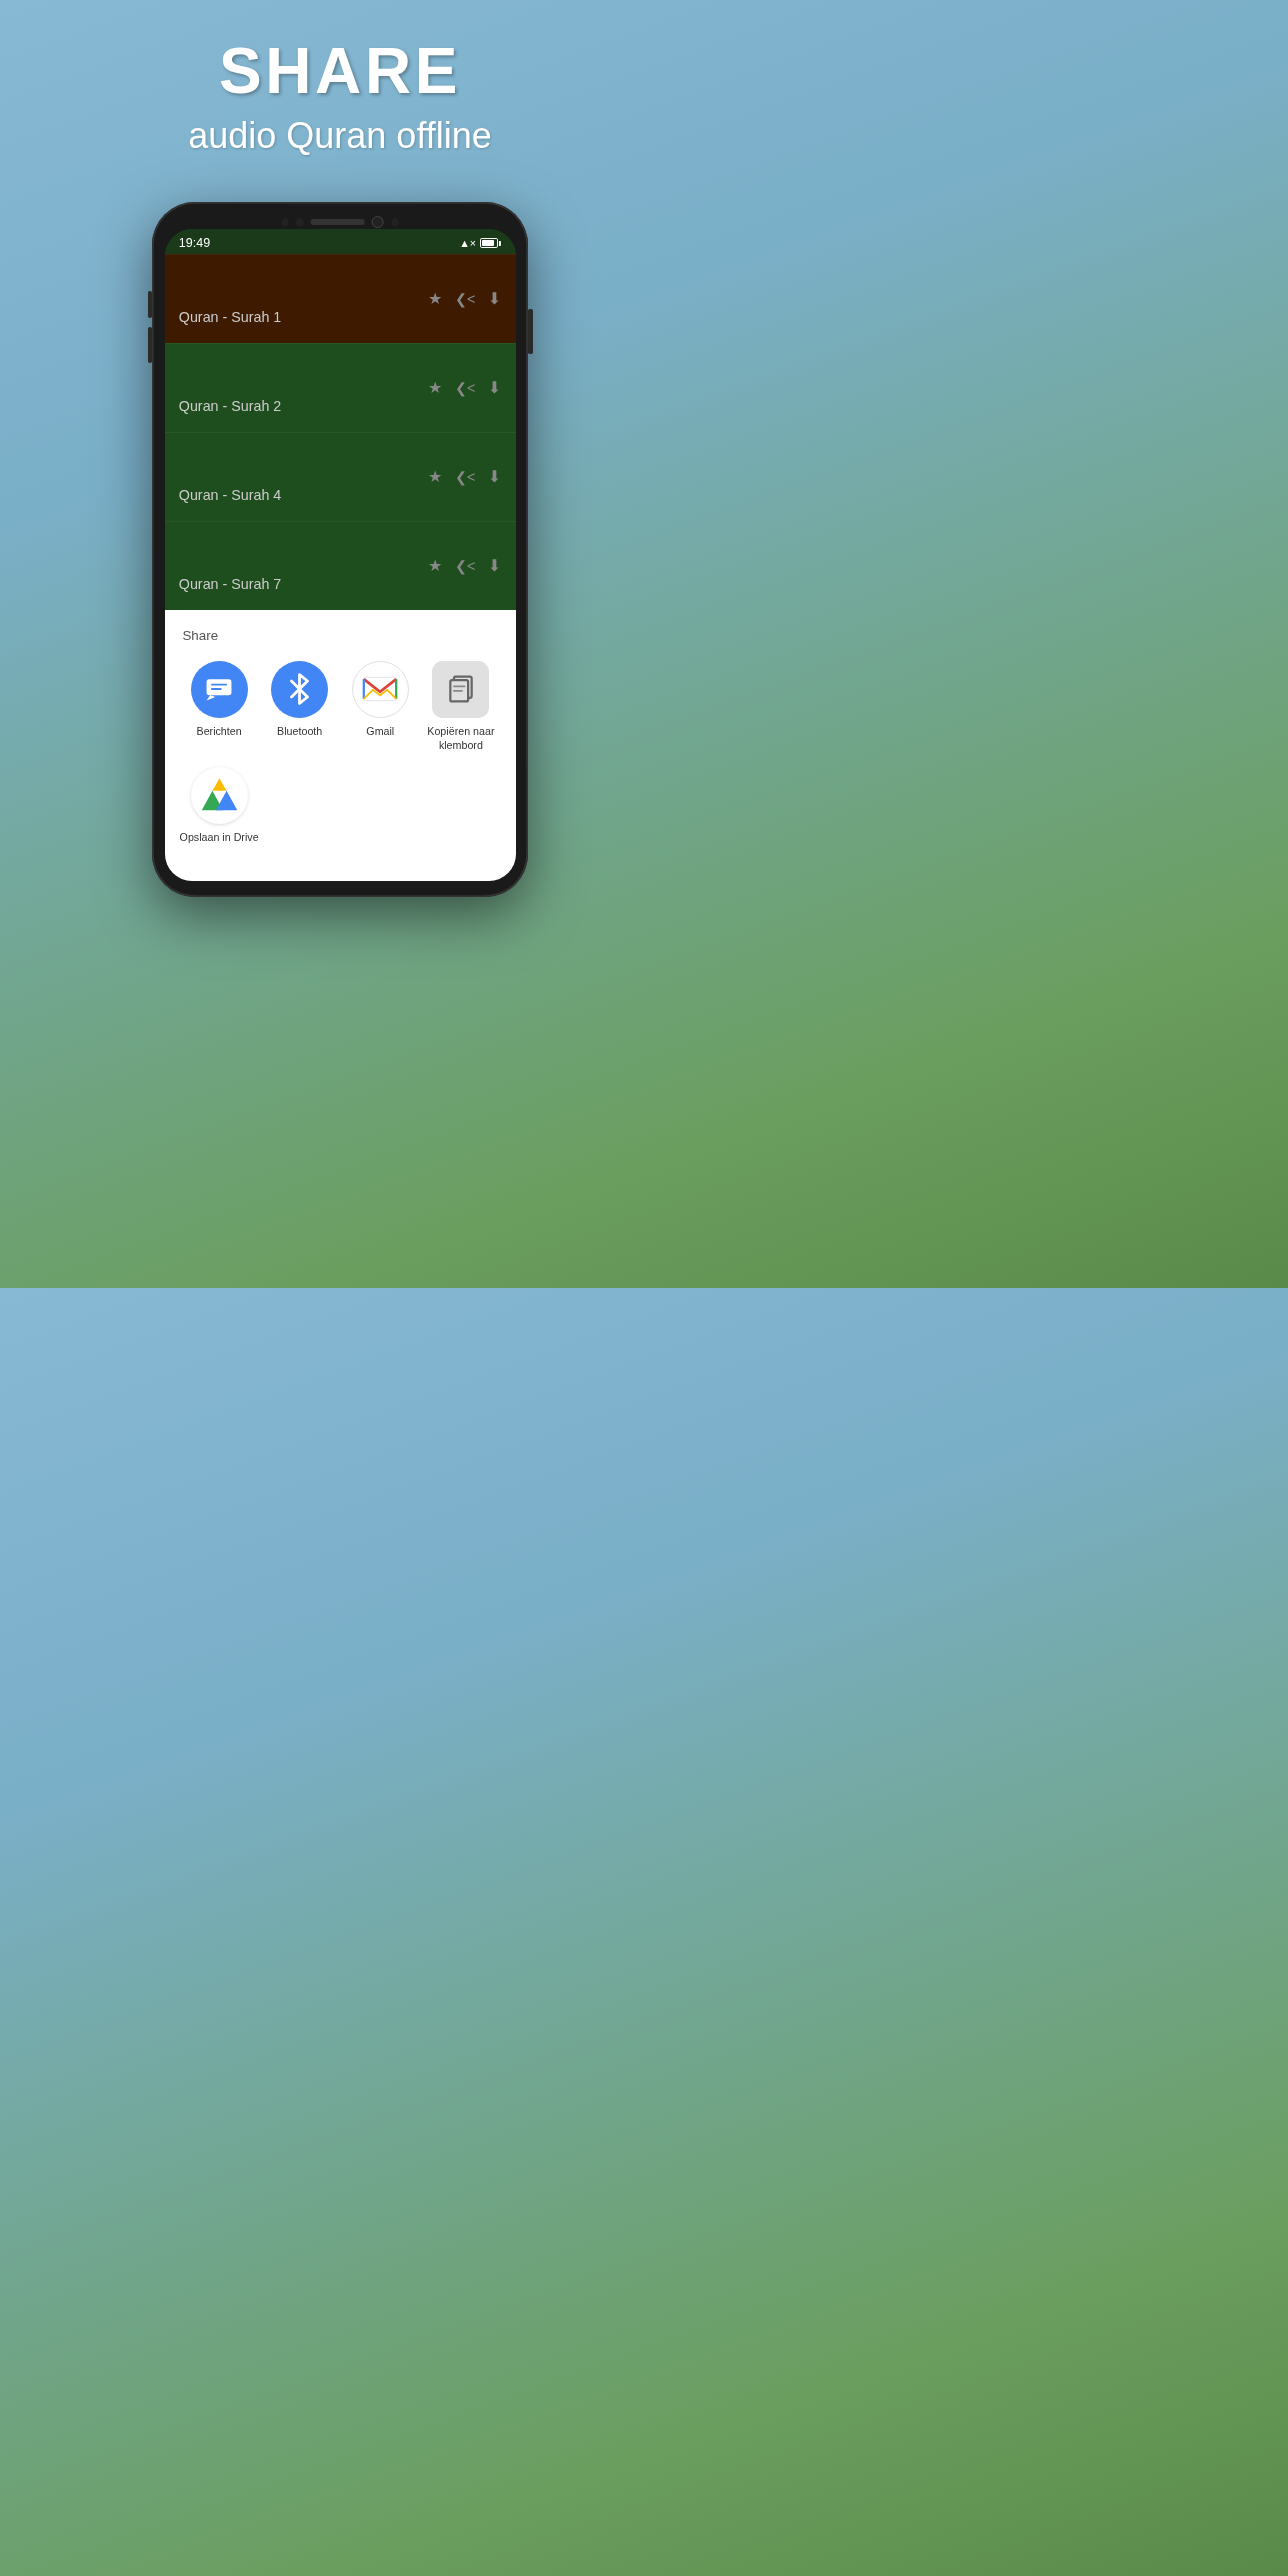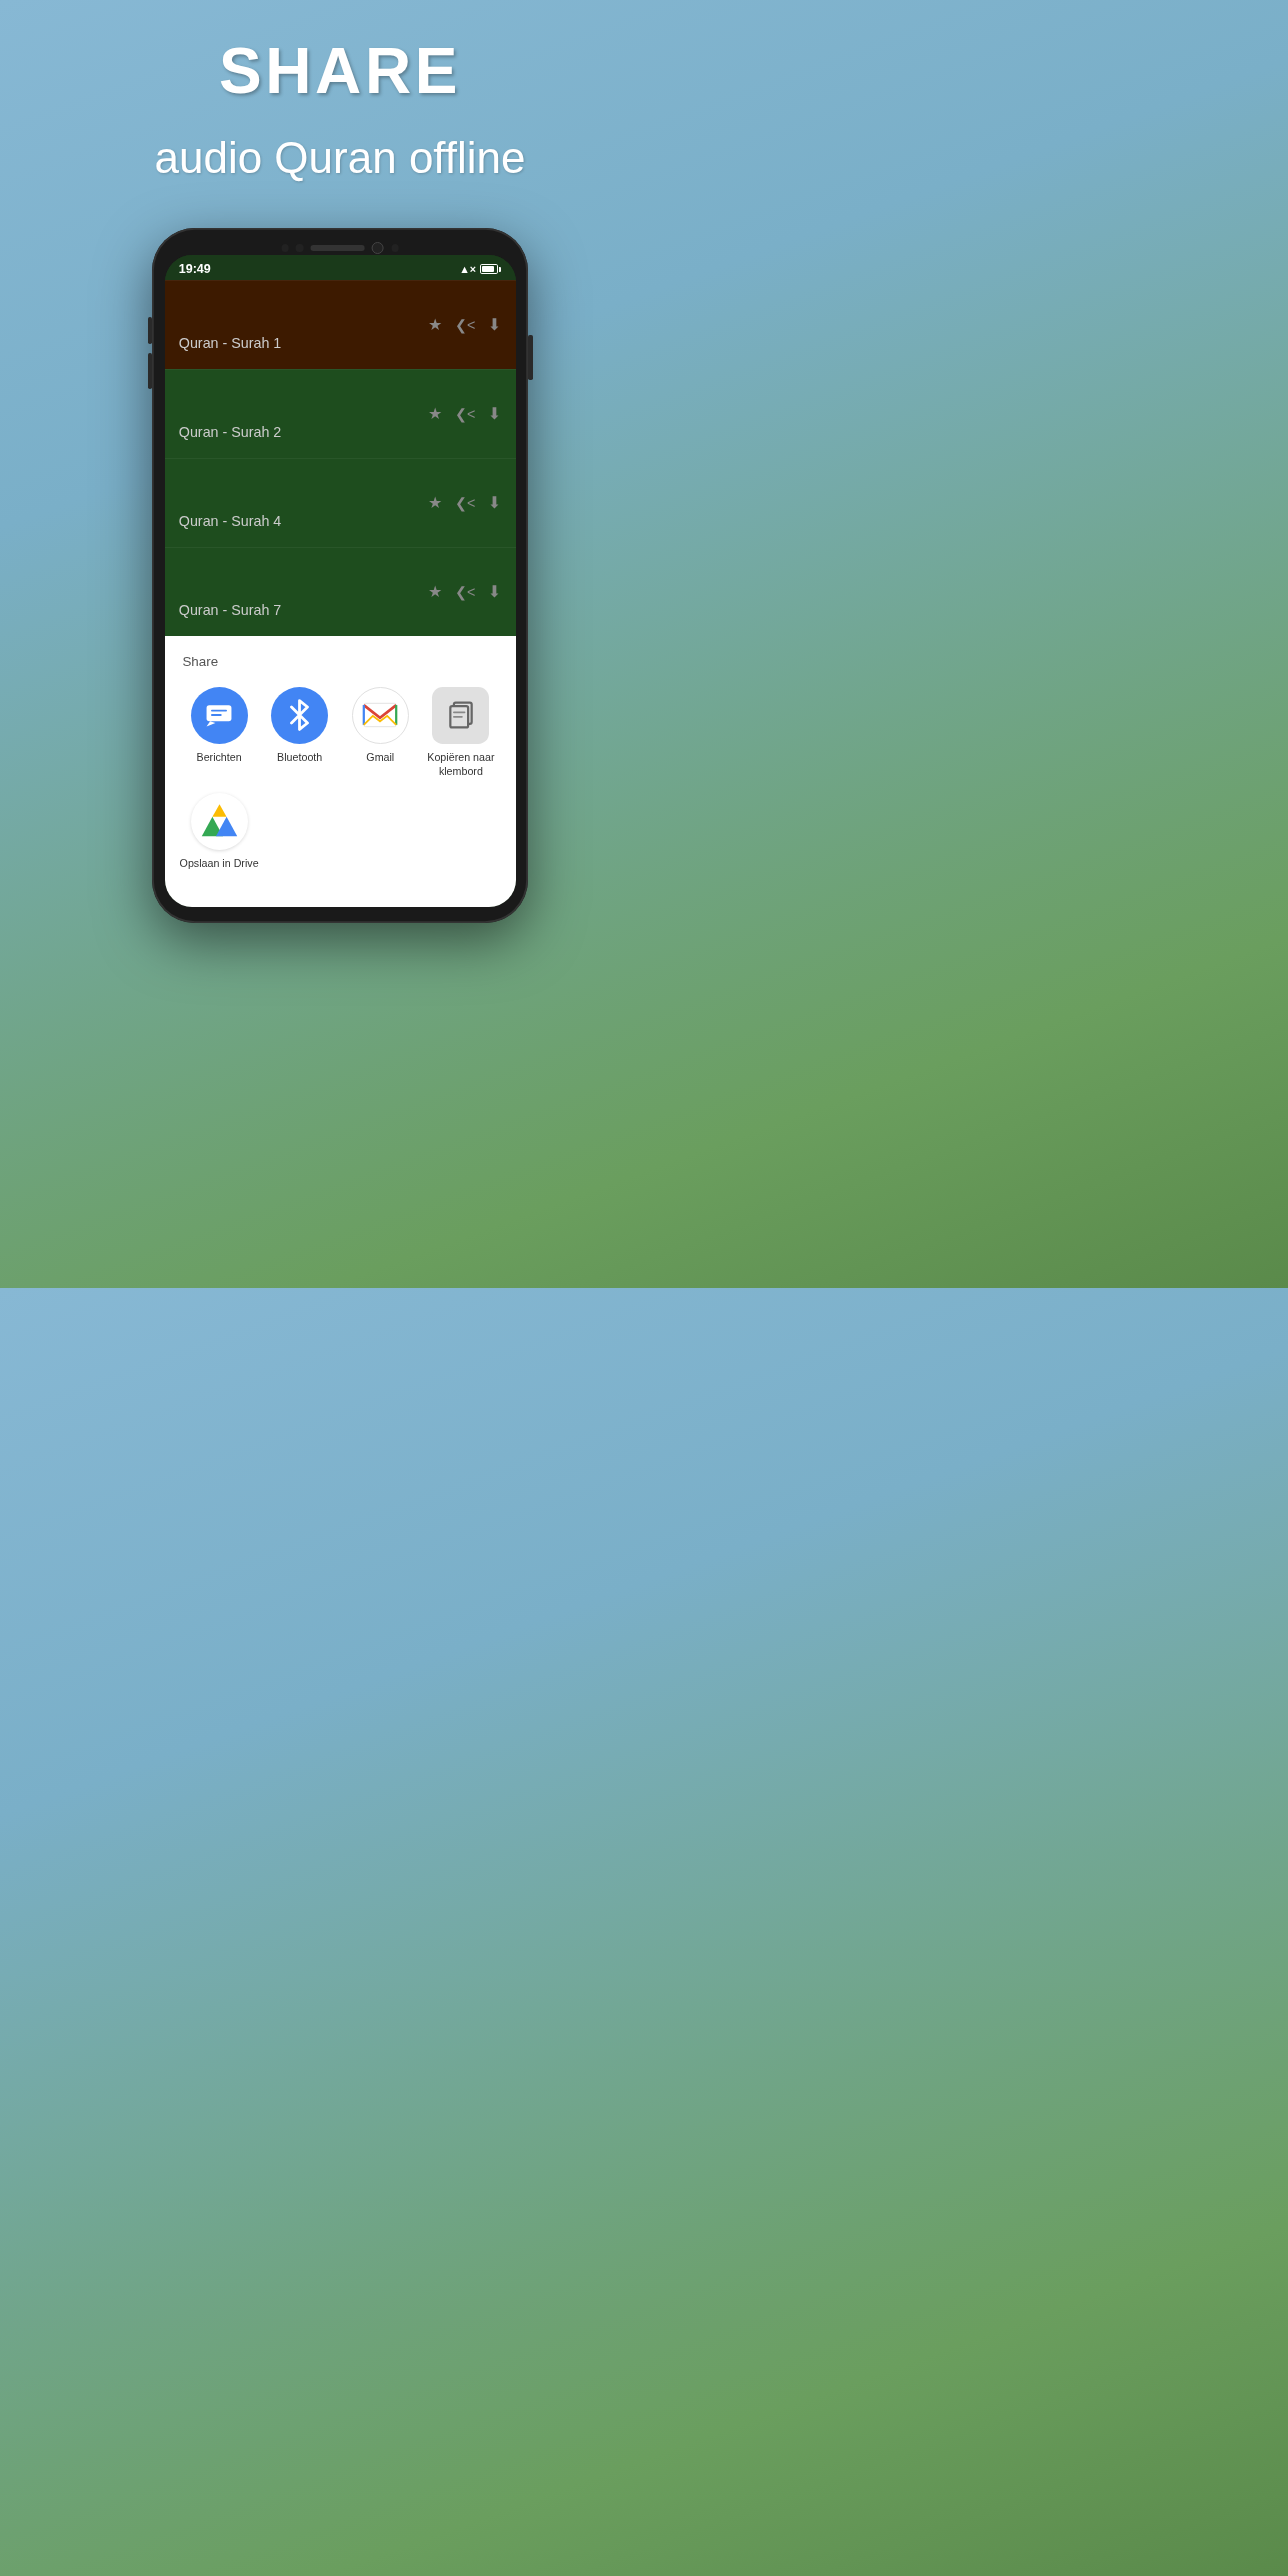--- a/index.html
+++ b/index.html
@@ -23,23 +23,23 @@
 
     .promo-title {
       font-size: 64px;
       font-weight: 900;
       letter-spacing: 3.6px;
       text-shadow: 1.8px 1.8px 3.6px rgba(0,0,0,0.3);
       line-height: 1.1;
     }
 
     .promo-subtitle {
-      font-size: 44px;
+      font-size: 36px;
       font-weight: 400;
-      margin-top: 27px;
+      margin-top: 9px;
       text-shadow: 0.9px 0.9px 2.7px rgba(0,0,0,0.2);
     }
 
     .phone-wrapper {
       position: relative;
       width: 376px;
       margin: 18px auto 0;
     }
 
     .phone-frame {
@@ -99,21 +99,21 @@
 
     
     .status-bar {
       background: #1a3a1a;
       display: flex;
       justify-content: space-between;
       align-items: center;
       padding: 7.2px 14.3px 3.6px;
       color: white;
       font-size: 12.5px;
-      font-weight: bold;
+      font-weight: normal;
       gap: 28px;
     }
 
     .status-right {
       display: flex;
       align-items: center;
       gap: 3.6px;
       font-size: 10.7px;
     }
 

